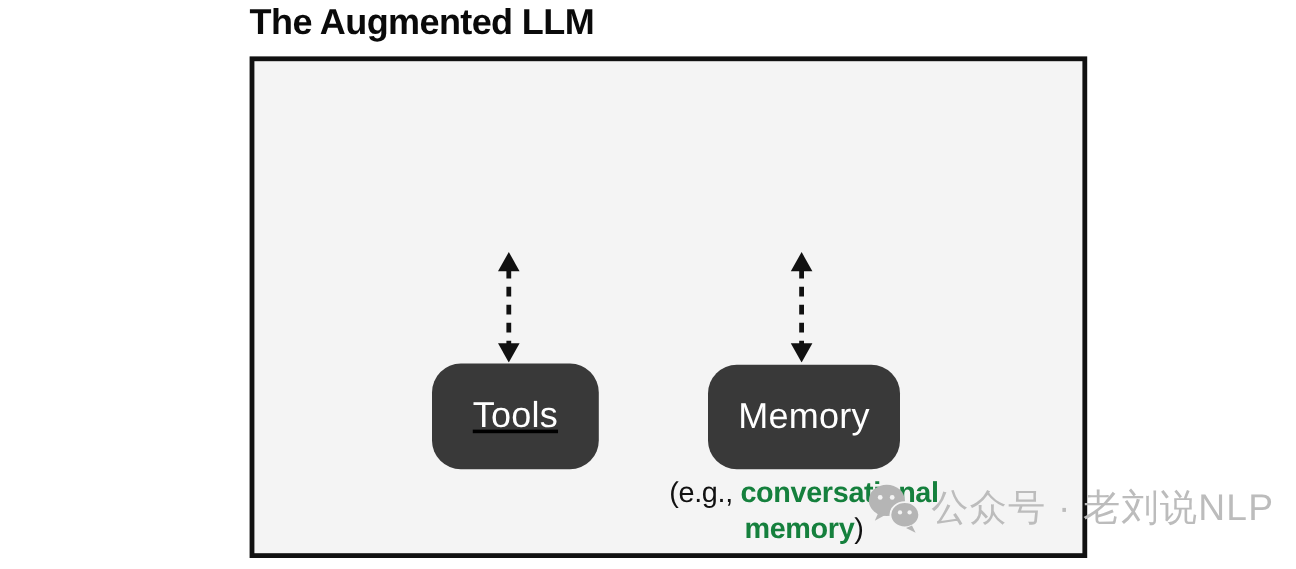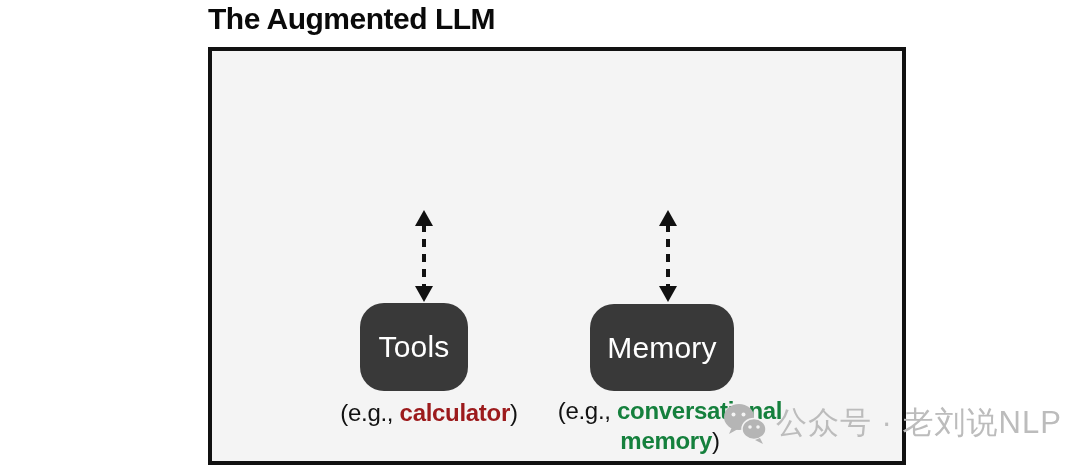--- a/index.html
+++ b/index.html
@@ -69,22 +69,22 @@
     align-items: center;
     justify-content: center;
   }
   .node-label {
     color: var(--node-text, #ffffff);
     font-size: 30px;
     font-weight: 500;
     letter-spacing: 0.2px;
     white-space: nowrap;
   }
-  .node.tools  { left: 360px; top: 303px; width: 108px; height: 88px; }
-  .node.memory { left: 590px; top: 304px; width: 144px; height: 87px; }
+  .node.tools  { left: 360px; top: 303px; width: 139px; height: 88px; text-decoration: underline; }
+  .node.memory { left: 590px; top: 304px; width: 160px; height: 87px; }
   .caption {
     position: absolute;
     font-size: 24px;
     line-height: 30px;
     text-align: center;
     color: #111111;
     letter-spacing: -0.3px;
   }
   .caption.tools-caption  { left: 327px; top: 398px; width: 204px; }
   .caption.memory-caption { left: 548px; top: 396px; width: 244px; }
@@ -132,21 +132,20 @@
   </svg>
 
   <div class="node tools">
     <span class="node-label">Tools</span>
   </div>
 
   <div class="node memory">
     <span class="node-label">Memory</span>
   </div>
 
-  <div class="caption tools-caption"><span>(e.g., </span><span class="hl">calculator</span><span>)</span></div>
 
   <div class="caption memory-caption"><span>(e.g., </span><span class="hl">conversational memory</span><span>)</span></div>
 
   <div class="watermark">
     <svg width="46" height="46" viewBox="0 0 46 46" xmlns="http://www.w3.org/2000/svg">
       <ellipse cx="17" cy="17" rx="15" ry="13" fill="#b5b5b5"></ellipse>
       <path d="M10,27 L7,34 L16,29 Z" fill="#b5b5b5"></path>
       <circle cx="11.5" cy="14.5" r="2" fill="#f4f4f4"></circle>
       <circle cx="21.5" cy="14.5" r="2" fill="#f4f4f4"></circle>
       <ellipse cx="32" cy="29" rx="12" ry="10.5" fill="#b5b5b5" stroke="#f4f4f4" stroke-width="1.5"></ellipse>

